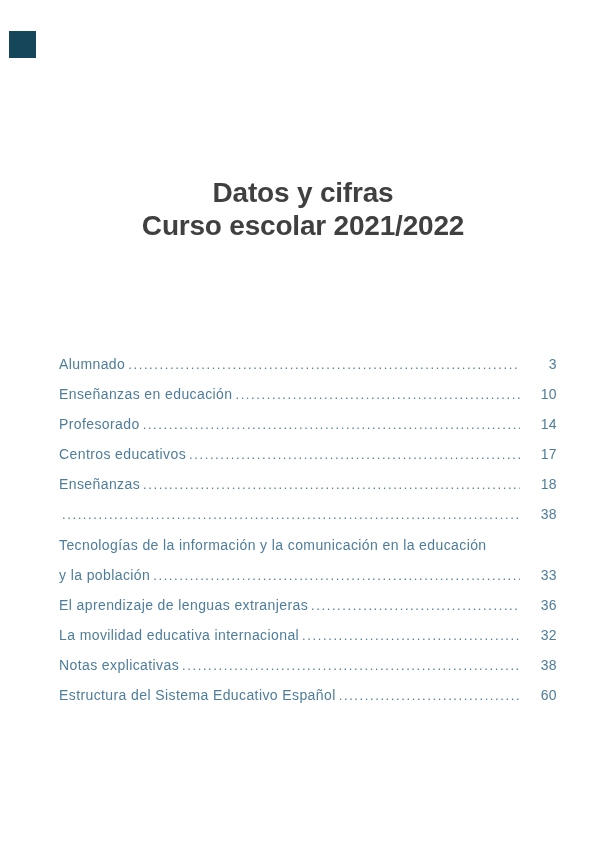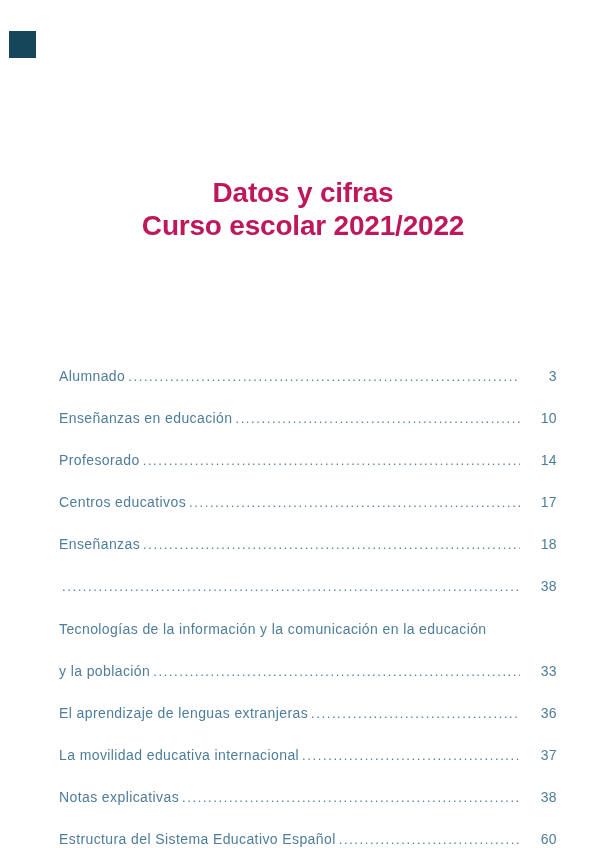--- a/index.html
+++ b/index.html
@@ -26,21 +26,21 @@
     width: 27px;
     height: 27px;
     background: #16465a;
   }
   .title {
     position: absolute;
     top: 176px;
     left: 0;
     width: 606px;
     text-align: center;
-    color: #be185d;
+    color: #404040;
     font-size: 28px;
     font-weight: bold;
     line-height: 33px;
     letter-spacing: -0.2px;
   }
   .title .line {
     display: block;
   }
   .toc {
     position: absolute;
@@ -49,21 +49,20 @@
     width: 498px;
     color: #4e7d9b;
     font-size: 14px;
     letter-spacing: 0.4px;
   }
   .toc-row {
     height: 30.1px;
     display: flex;
     align-items: baseline;
     white-space: nowrap;
-    margin-top: 12px;
   }
   .toc-label {
     flex: 0 0 auto;
   }
   .leader {
     flex: 1 1 auto;
     overflow: hidden;
     margin-left: 3px;
     min-width: 0;
   }
@@ -143,21 +142,21 @@
 
     <div class="toc-row">
       <span class="toc-label">El aprendizaje de lenguas extranjeras</span>
       <span class="leader"></span>
       <span class="toc-page">36</span>
     </div>
 
     <div class="toc-row">
       <span class="toc-label">La movilidad educativa internacional</span>
       <span class="leader"></span>
-      <span class="toc-page">37</span>
+      <span class="toc-page">32</span>
     </div>
 
     <div class="toc-row">
       <span class="toc-label">Notas explicativas</span>
       <span class="leader"></span>
       <span class="toc-page">38</span>
     </div>
 
     <div class="toc-row">
       <span class="toc-label">Estructura del Sistema Educativo Español</span>

